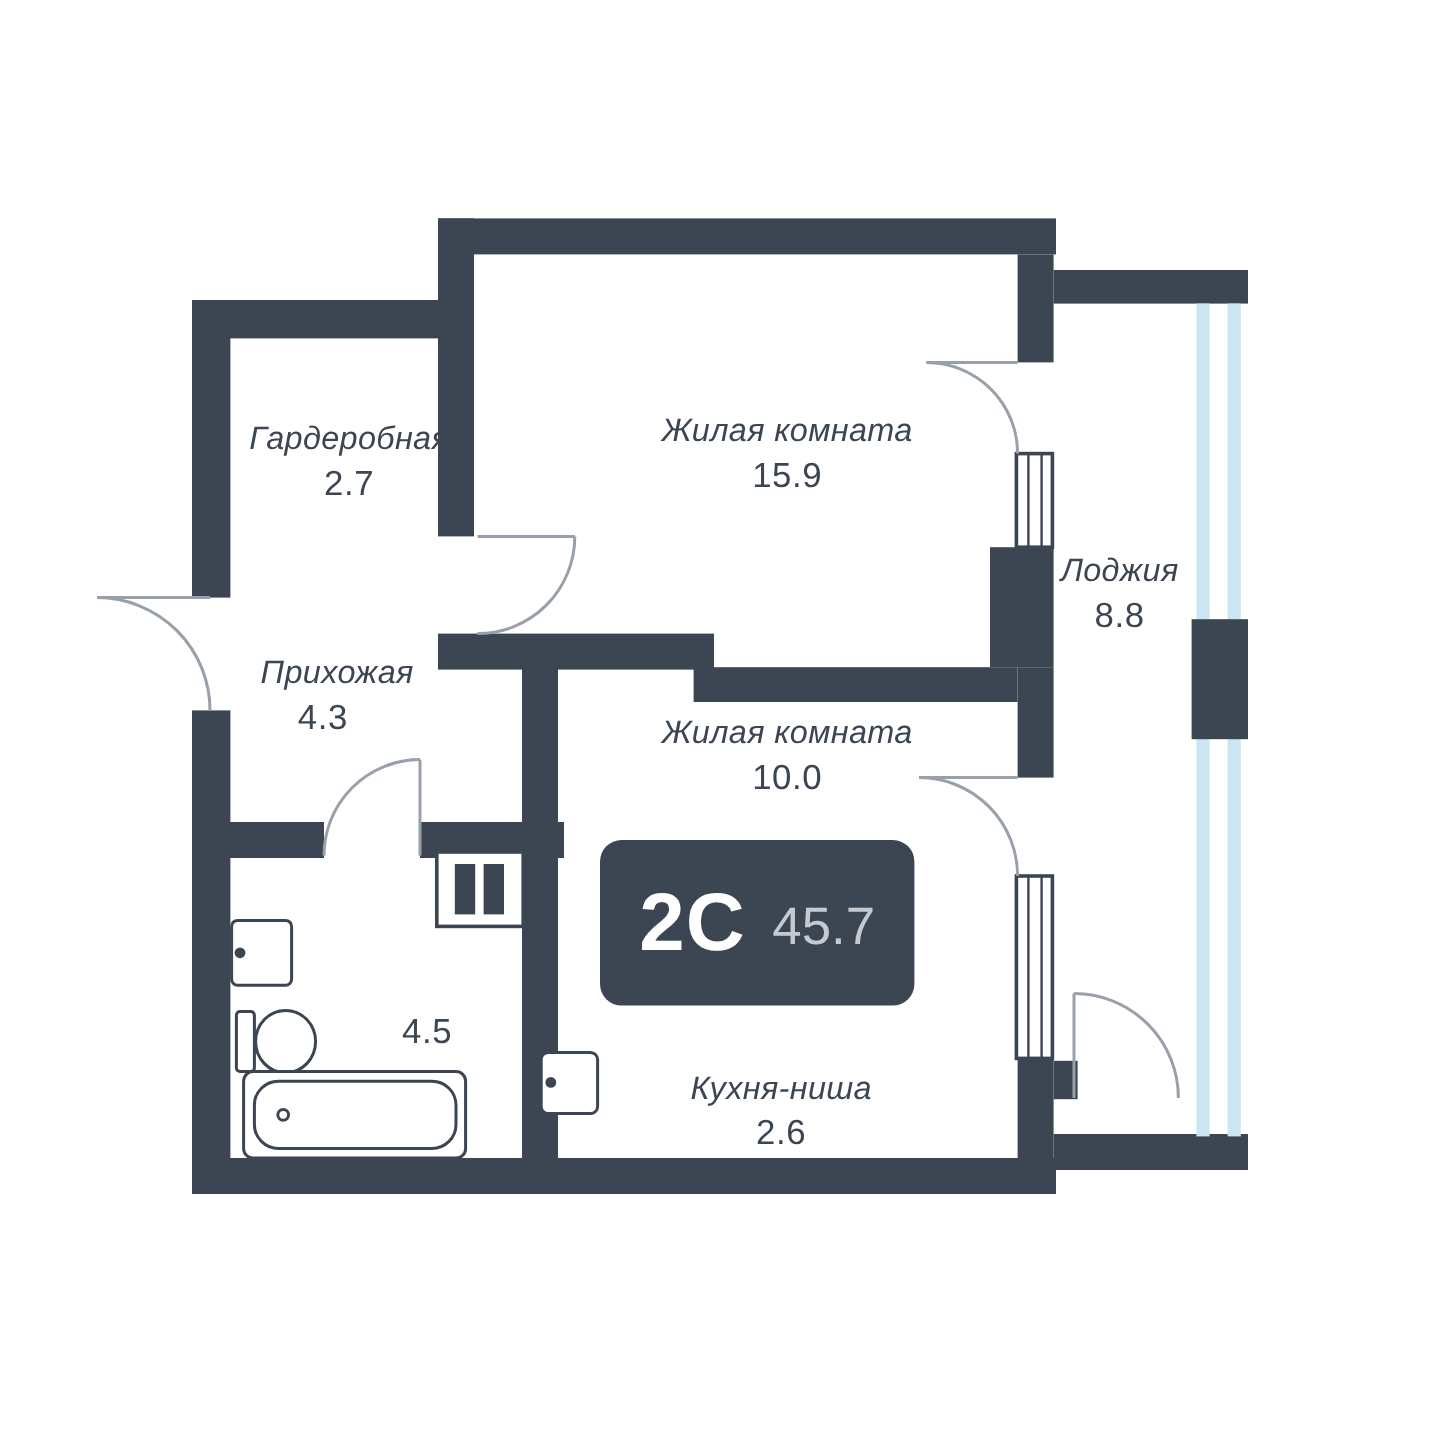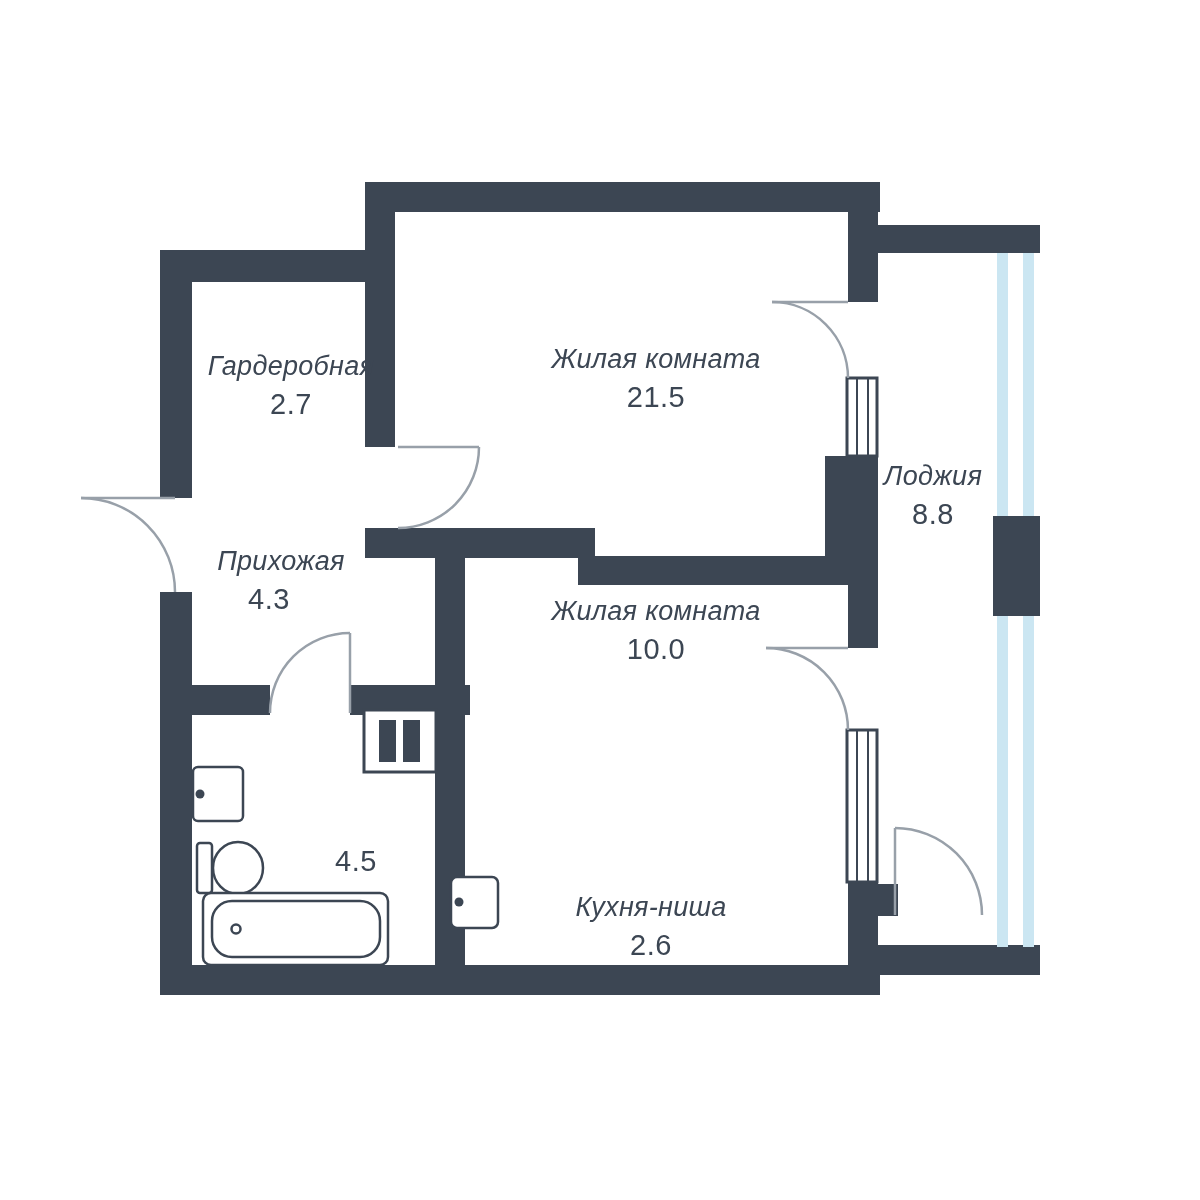--- a/index.html
+++ b/index.html
@@ -134,30 +134,34 @@
     <g>
       <rect class="fixture" x="451" y="877" width="47" height="51" rx="6"></rect>
       <circle class="fixture-fill" cx="459" cy="902" r="4.5"></circle>
     </g>
   </svg>
 
   <div class="plan-text room-name" style="left:291px;top:366px">Гардеробная</div>
   <div class="plan-text room-area" style="left:291px;top:404px">2.7</div>
 
   <div class="plan-text room-name" style="left:656px;top:359px">Жилая комната</div>
-  <div class="plan-text room-area" style="left:656px;top:397px">21.5</div>
+  <div class="plan-text room-area" style="left:656px;top:397px">15.9</div>
 
   <div class="plan-text room-name" style="left:281px;top:561px">Прихожая</div>
   <div class="plan-text room-area" style="left:269px;top:599px">4.3</div>
 
   <div class="plan-text room-name" style="left:656px;top:611px">Жилая комната</div>
   <div class="plan-text room-area" style="left:656px;top:649px">10.0</div>
 
   <div class="plan-text room-name" style="left:933px;top:476px">Лоджия</div>
   <div class="plan-text room-area" style="left:933px;top:514px">8.8</div>
 
   <div class="plan-text room-area" style="left:356px;top:861px">4.5</div>
 
   <div class="plan-text room-name" style="left:651px;top:907px">Кухня-ниша</div>
   <div class="plan-text room-area" style="left:651px;top:945px">2.6</div>
 
+  <div class="badge">
+    <span class="code">2С</span>
+    <span class="tarea">45.7</span>
+  </div>
 
 </div>
 
 </body></html>

